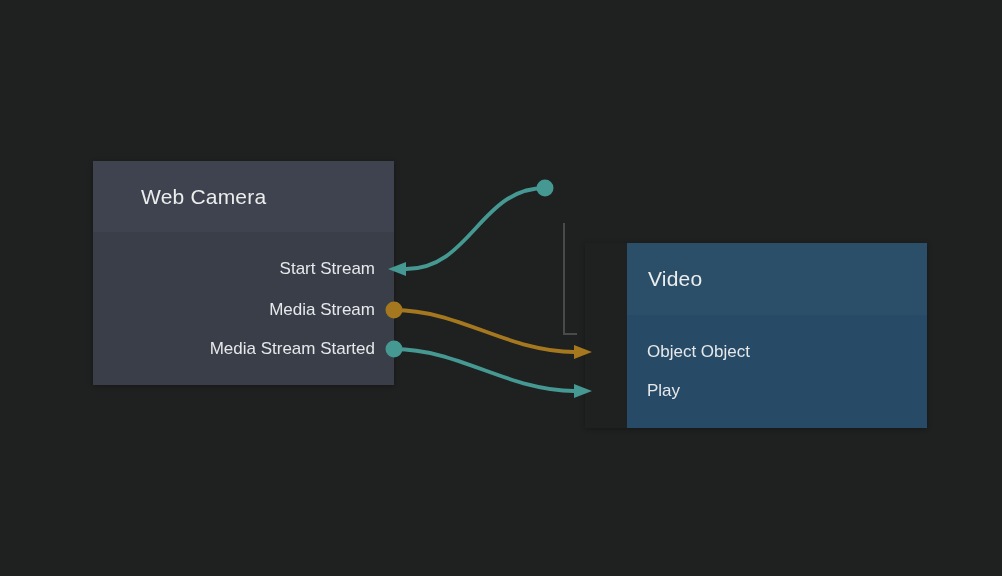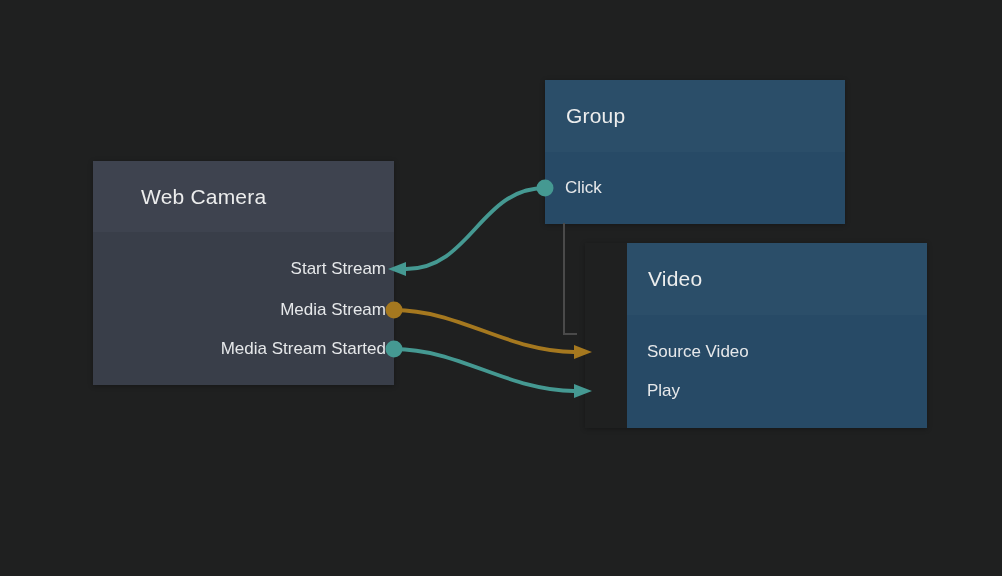--- a/index.html
+++ b/index.html
@@ -35,21 +35,21 @@
   }
   .port-label {
     position: absolute;
     height: 40px;
     line-height: 40px;
     font-size: 17px;
     color: #e6e8ea;
     white-space: nowrap;
   }
   .port-label.left  { left: 20px;  text-align: left; }
-  .port-label.right { right: 8px; text-align: right; }
+  .port-label.right { right: 19px; text-align: right; }
   #wire-layer {
     position: absolute;
     left: 0;
     top: 0;
     z-index: 5;
     pointer-events: none;
   }
 </style>
 </head>
 <body>
@@ -70,30 +70,22 @@
 <div class="node" style="left: 93px; top: 161px; width: 301px; height: 224px;">
       <div class="node-header" style="height: 71px; background: rgb(62, 67, 79);">
         <div class="node-title" style="line-height: 71px; padding-left: 48px;">Web Camera</div>
       </div>
       <div class="node-body" style="height: 153px; background: rgb(57, 62, 73);">
         <div class="port-label right" style="top: 17px;">Start Stream</div>
         <div class="port-label right" style="top: 97px;">Media Stream Started</div>
         <div class="port-label right" style="top: 58px;">Media Stream</div>
       </div>
     </div>
-    <div class="node" style="left: 545px; top: 80px; width: 300px; height: 144px;">
-      <div class="node-header" style="height: 72px; background: rgb(43, 78, 105);">
-        <div class="node-title" style="line-height: 72px;">Group</div>
-      </div>
-      <div class="node-body" style="height: 72px; background: rgb(39, 74, 102);">
-        <div class="port-label left" style="top: 16px;">Click</div>
-      </div>
-    </div>
     <div class="node" style="left: 585px; top: 243px; width: 300px; height: 185px; padding-left: 42px;">
       <div class="node-header" style="height: 72px; background: rgb(43, 78, 105);">
         <div class="node-title" style="line-height: 72px;">Video</div>
       </div>
       <div class="node-body" style="height: 113px; background: rgb(39, 74, 102);">
-        <div class="port-label left" style="top: 17px;">Source Video</div>
+        <div class="port-label left" style="top: 17px;">Object Object</div>
         <div class="port-label left" style="top: 56px;">Play</div>
       </div>
     </div>
   </div>
 
 </body></html>

